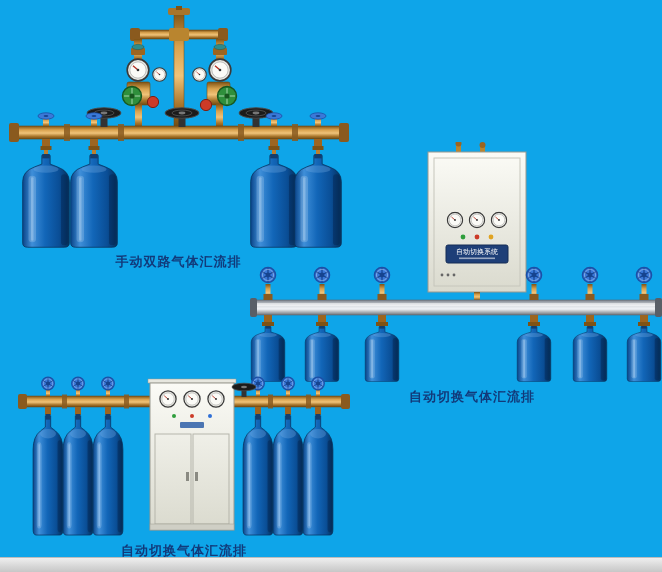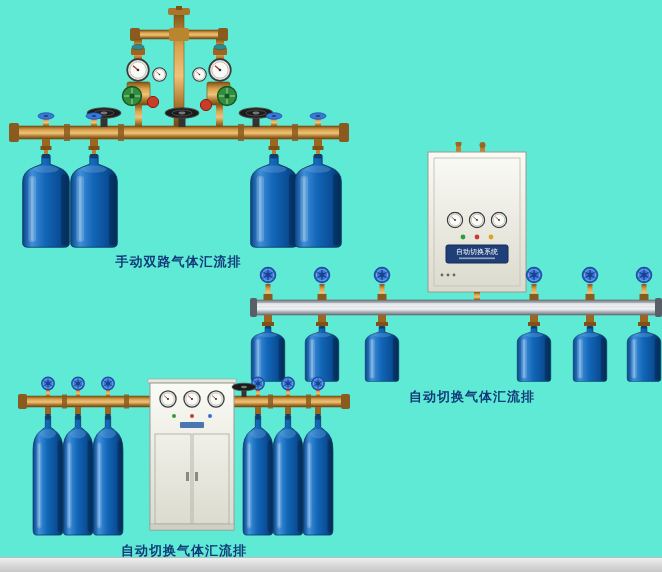--- a/index.html
+++ b/index.html
@@ -1,19 +1,19 @@
 <!DOCTYPE html>
 <html><head>
 <meta charset="utf-8">
 <style>
   * { margin:0; padding:0; box-sizing:border-box; }
   html,body { background:#ffffff; font-family:"Liberation Sans", sans-serif; }
   #canvas {
     position:relative; width:662px; height:572px;
-    background:#5eead4; overflow:hidden;padding-left:20px;
+    background:#0ea5e9; overflow:hidden;padding-left:20px;
   }
   .product { position:absolute; display:block; }
   .caption {
     position:absolute;
     font-size:13px; font-weight:bold; letter-spacing:1px;
     color:#123a7a; text-align:center; white-space:nowrap;
   }
   #footer-strip {
     position:absolute; left:0; top:557px; width:662px; height:15px;
     background:linear-gradient(180deg,#efefef 0%,#d6d6d6 60%,#c7c7c7 100%);

